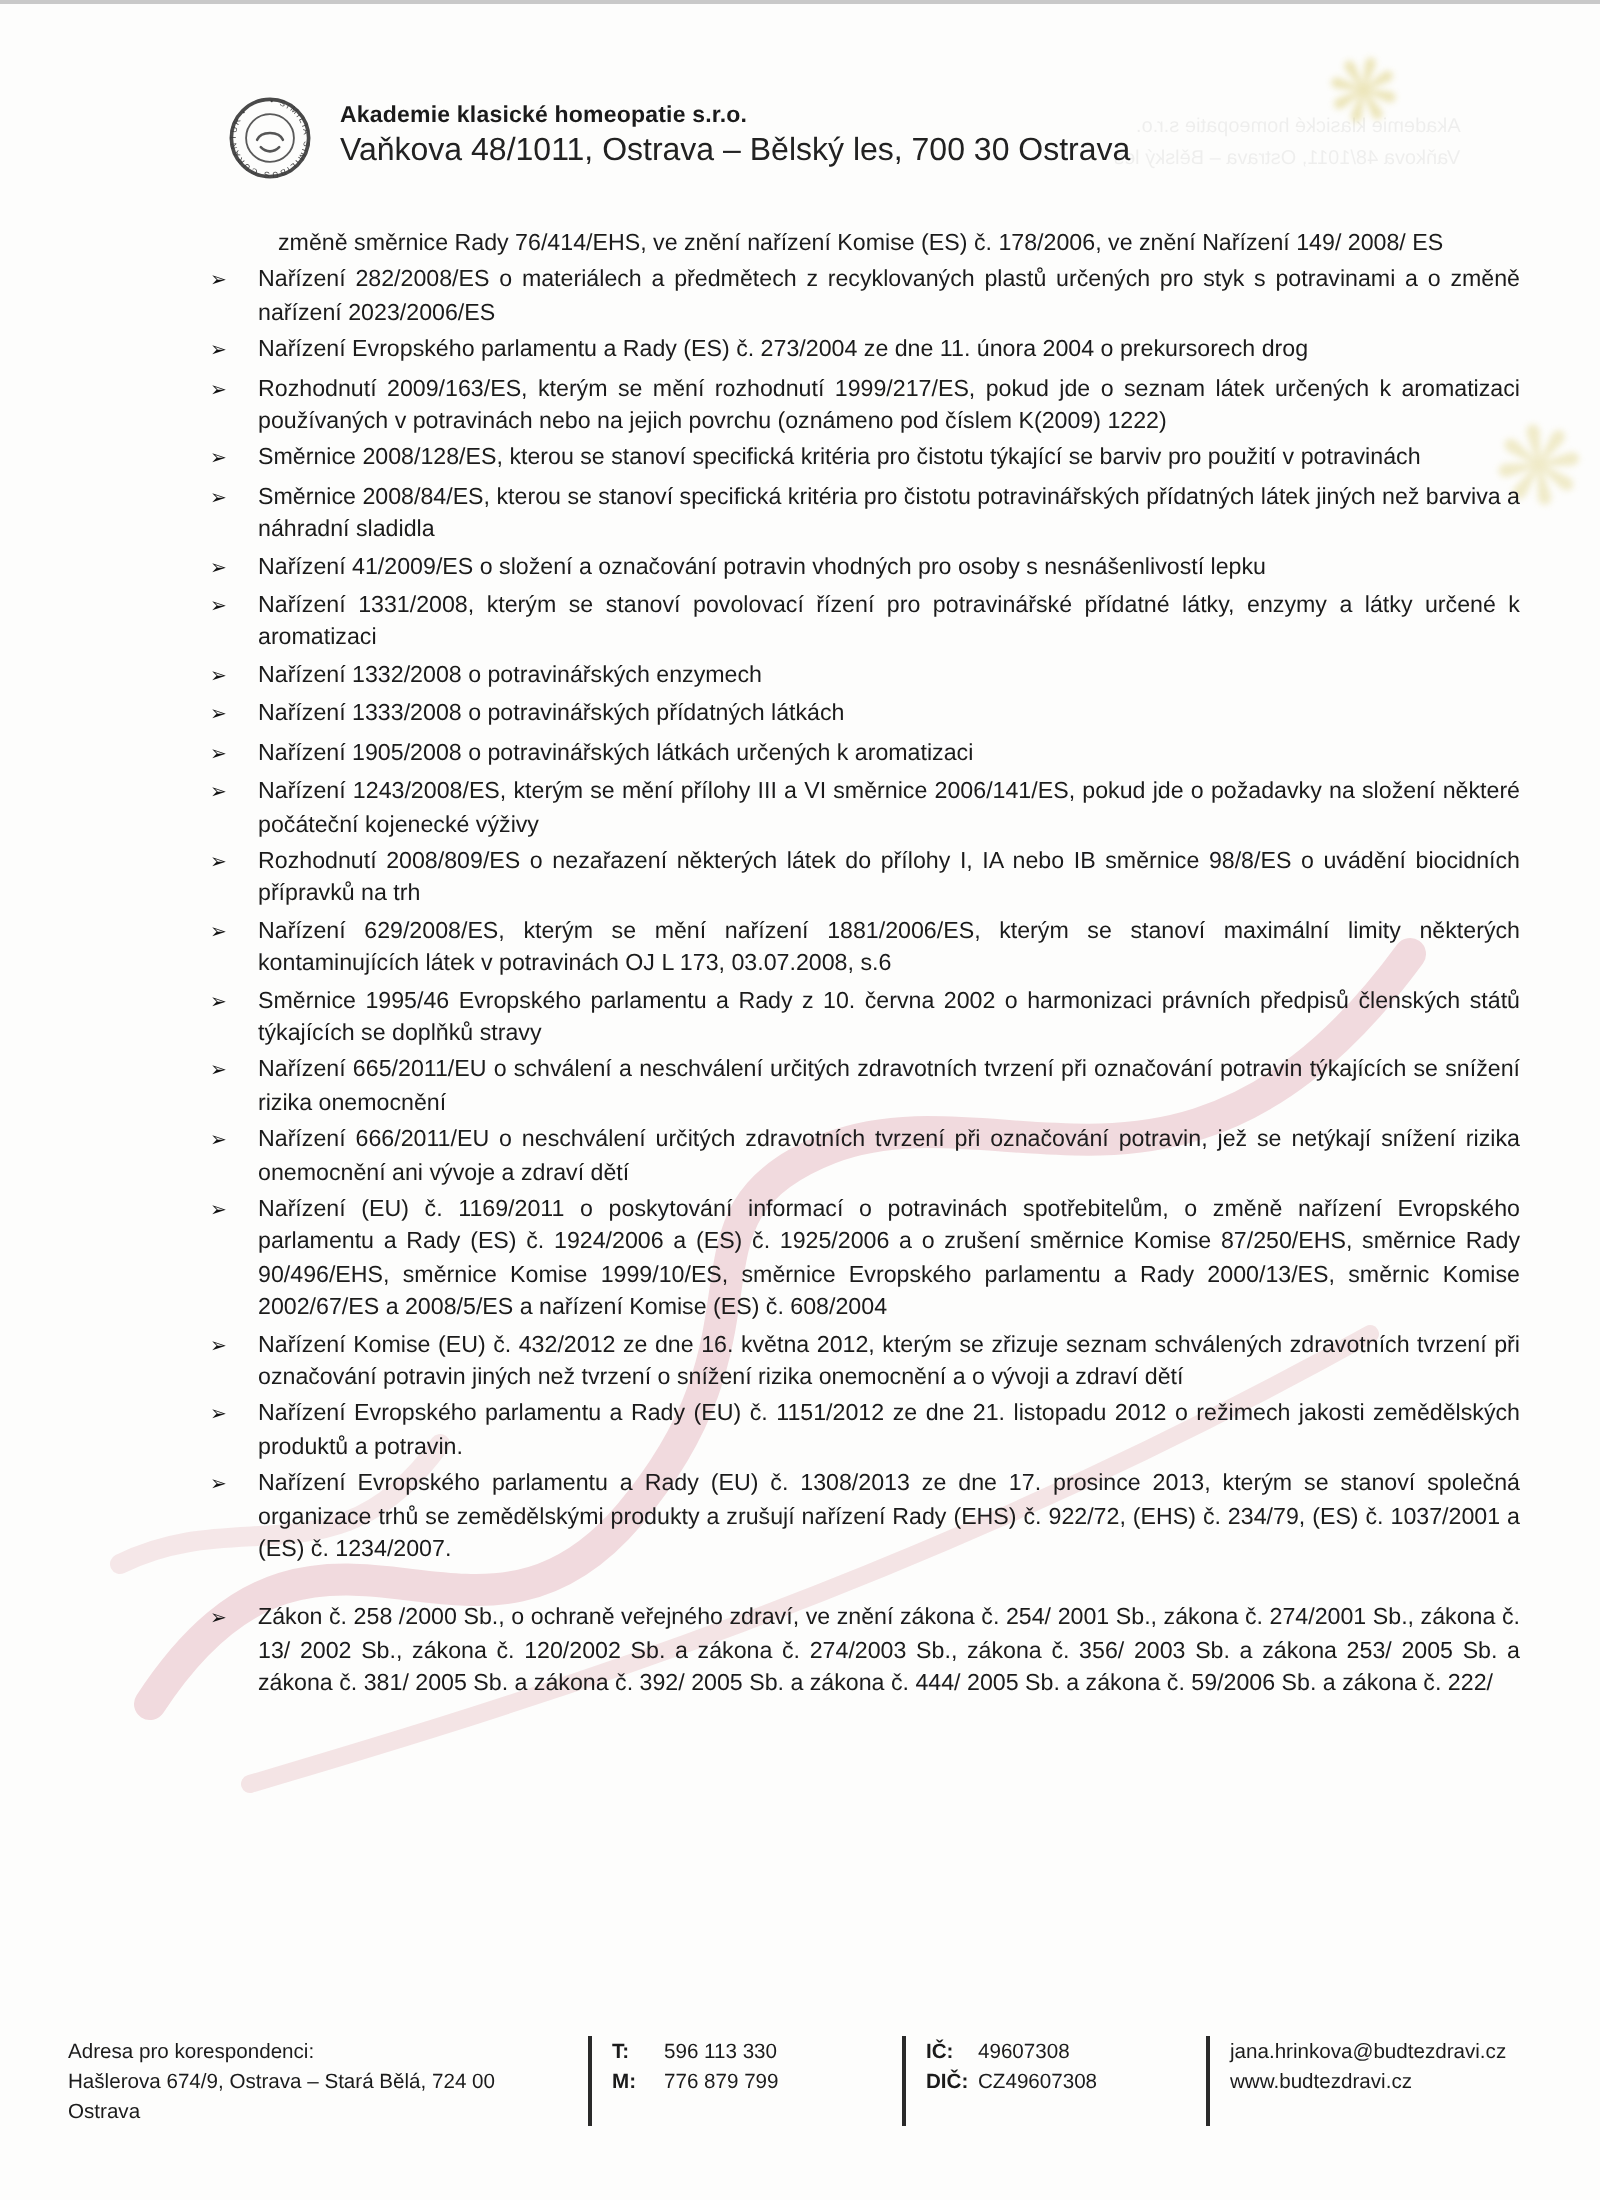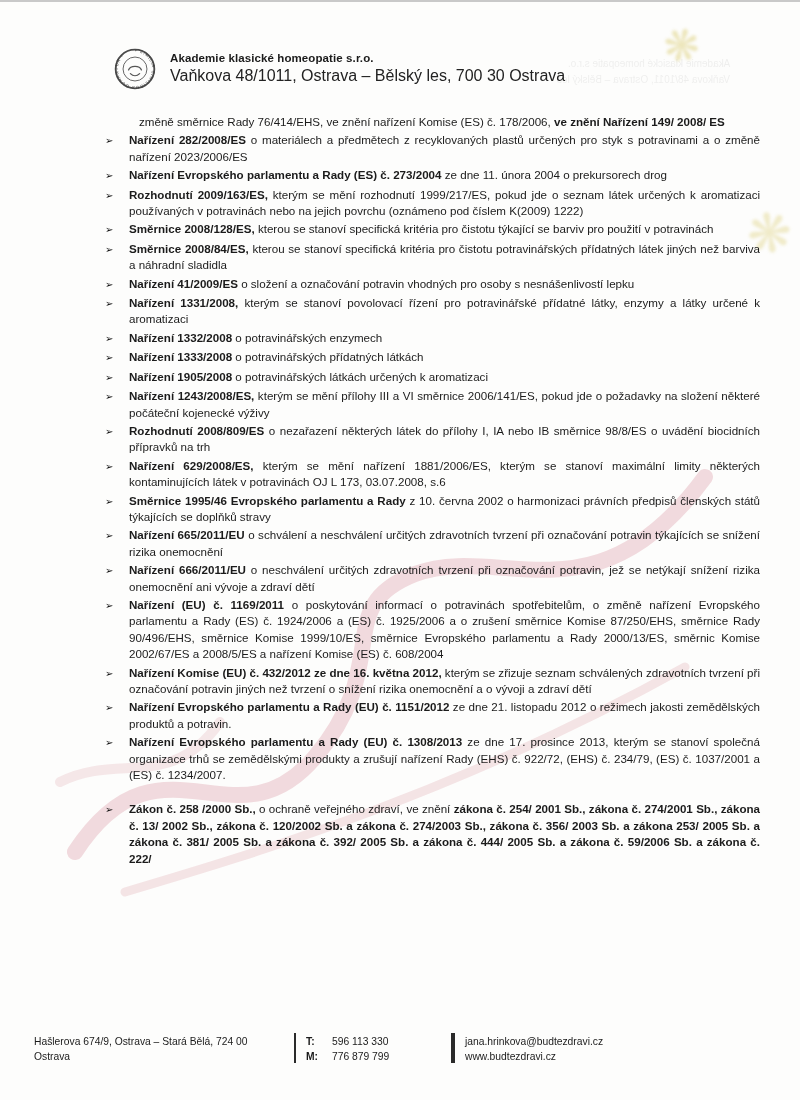--- a/index.html
+++ b/index.html
@@ -18,21 +18,21 @@
   .company{font-weight:bold;font-size:11.5px;letter-spacing:.1px;}
   .addr{font-size:16px;margin-top:3px;color:#222;}
   
   .ghost{position:absolute;color:#9a9a9a;opacity:.14;transform:scaleX(-1);font-size:10px;pointer-events:none;white-space:nowrap;}
   .stamp{position:absolute;color:#d8c96a;opacity:.45;filter:blur(1.5px);pointer-events:none;}
   .stamp1{top:18px;right:100px;font-size:44px;transform:rotate(15deg);}
   .stamp2{top:200px;right:8px;font-size:54px;transform:rotate(-10deg);opacity:.35;}
   .watermark{position:absolute;top:420px;left:30px;width:720px;height:500px;pointer-events:none;}
   
   main{position:absolute;top:112px;left:105px;right:40px;font-size:11.6px;line-height:16.4px;text-align:justify;}
-  .b{font-weight:bold;}
+  .b{font-weight:normal;}
   .intro{margin:0 0 2px 34px;}
   .reg-item{display:flex;margin-top:2px;}
   .reg-item.gap{margin-top:18px;}
   .bullet{flex:0 0 24px;width:24px;font-size:10px;padding-top:1px;color:#111;}
   .reg-text{flex:1;text-align:justify;}
   
   footer{position:absolute;left:34px;right:30px;bottom:36px;display:flex;align-items:stretch;font-size:10.3px;line-height:15px;}
   .fcol{padding:2px 10px 0 10px;}
   .fcol-addr{flex:0 0 250px;padding-left:0;}
   .fcol-phone{flex:0 0 135px;}
@@ -163,34 +163,45 @@
         </div>
         <div class="reg-item gap">
           <span class="bullet">➢</span>
           <div class="reg-text"><span class="b">Zákon č. 258 /2000 Sb.,</span><span> o ochraně veřejného zdraví, ve znění </span><span class="b">zákona č. 254/ 2001 Sb., zákona č. 274/2001 Sb., zákona č. 13/ 2002 Sb., zákona č. 120/2002 Sb. a zákona č. 274/2003 Sb., zákona č. 356/ 2003 Sb. a zákona 253/ 2005 Sb. a zákona č. 381/ 2005 Sb. a zákona č. 392/ 2005 Sb. a zákona č. 444/ 2005 Sb. a zákona č. 59/2006 Sb. a zákona č. 222/</span></div>
         </div>
       </div>
   </main>
 
   <footer>
     <div class="fcol fcol-addr">
+      <div class="b">Adresa pro korespondenci:</div>
       <div>Hašlerova 674/9, Ostrava – Stará Bělá, 724 00 Ostrava</div>
     </div>
     <div class="fdiv"></div>
     <div class="fcol fcol-phone">
       <div class="frow">
           <span class="flab">T:</span>
           <span class="fval">596 113 330</span>
         </div>
       <div class="frow">
           <span class="flab">M:</span>
           <span class="fval">776 879 799</span>
         </div>
     </div>
     <div class="fdiv"></div>
+    <div class="fcol fcol-ic">
+      <div class="frow">
+          <span class="flab">IČ:</span>
+          <span class="fval">49607308</span>
+        </div>
+      <div class="frow">
+          <span class="flab">DIČ:</span>
+          <span class="fval">CZ49607308</span>
+        </div>
+    </div>
     <div class="fdiv"></div>
     <div class="fcol fcol-mail">
       <div>jana.hrinkova@budtezdravi.cz</div>
       <div>www.budtezdravi.cz</div>
     </div>
   </footer>
 
 </div>
 
 </body></html>

